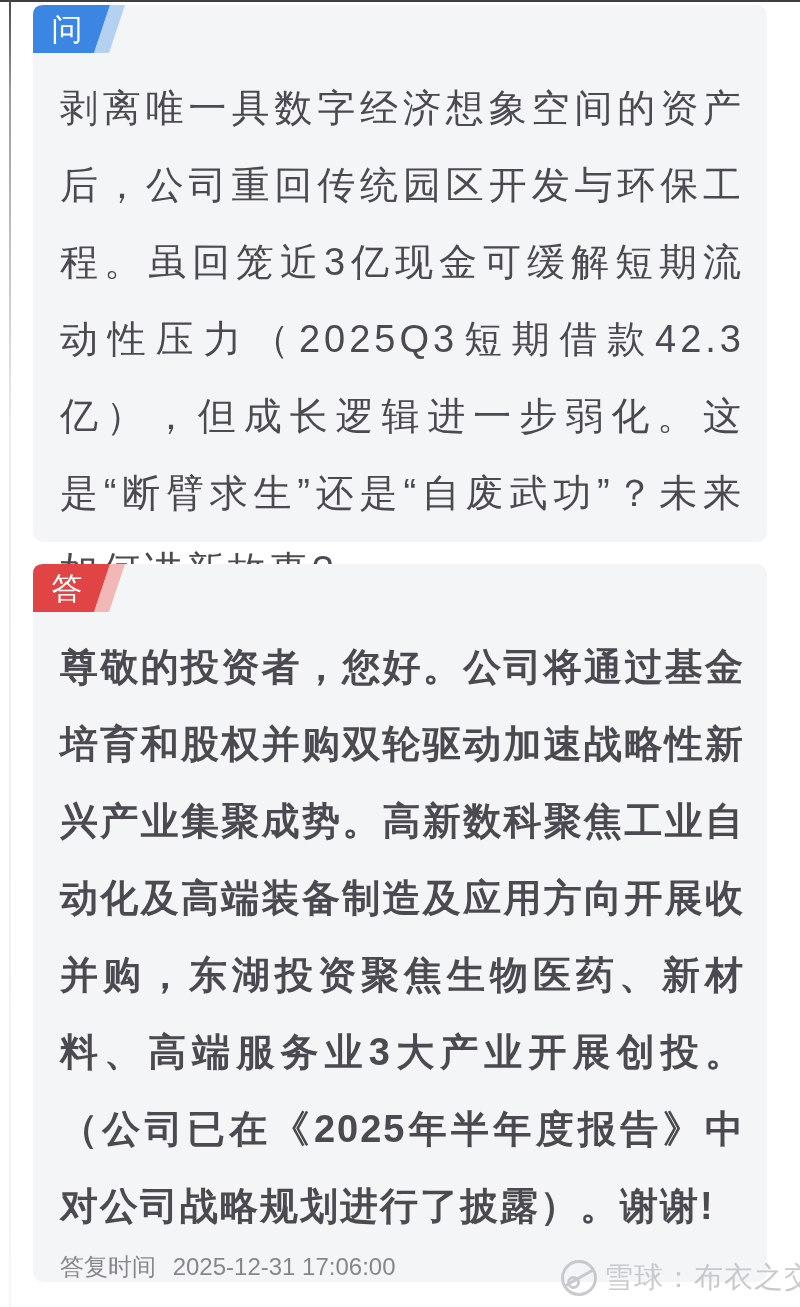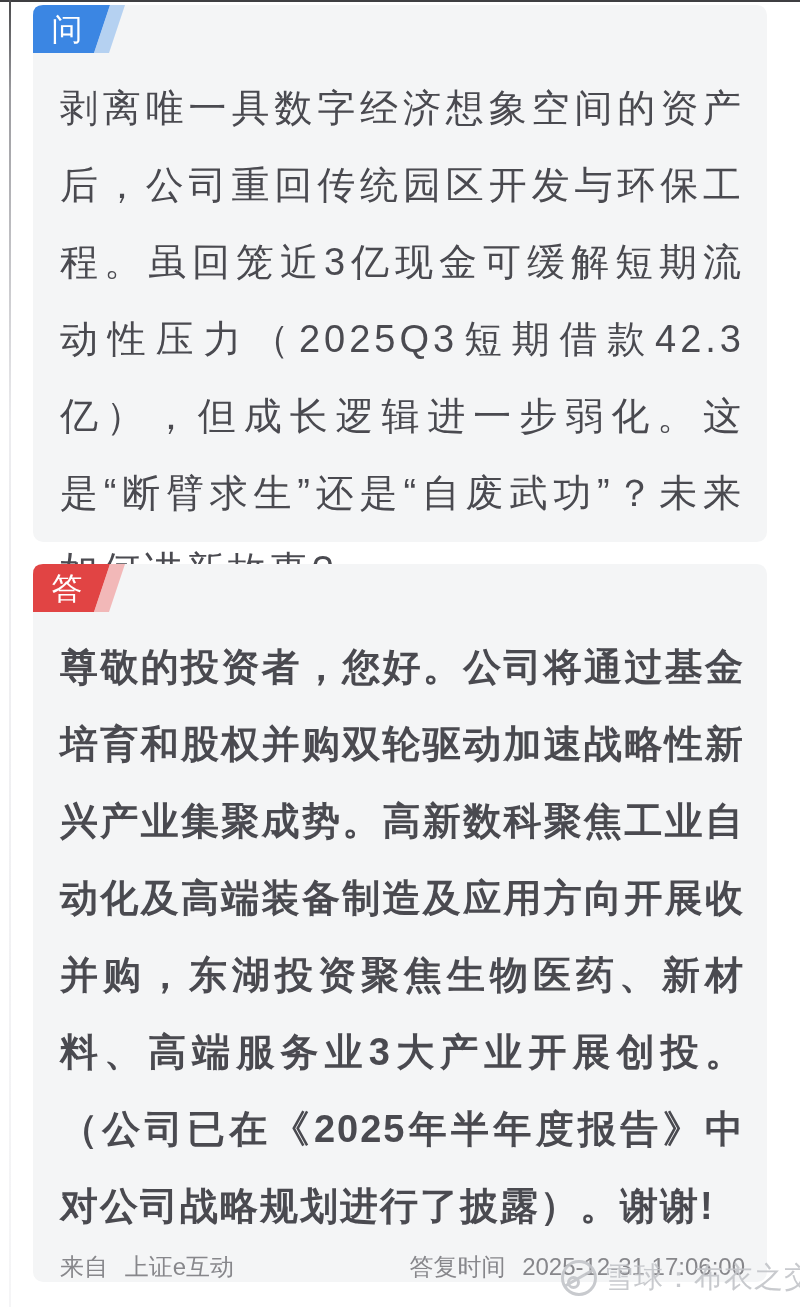--- a/index.html
+++ b/index.html
@@ -125,24 +125,20 @@
     <div class="badge">
       <svg width="93" height="48" viewBox="0 0 93 48">
         <path d="M10 0 L77 0 L61 48 L0 48 L0 10 Q0 0 10 0 Z" fill="#e14444"></path>
         <path d="M77 0 L92 0 L76 48 L61 48 Z" fill-opacity="0.6" fill="#f09090"></path>
       </svg>
       <span class="badge-label">答</span>
     </div>
     <p class="body-text">尊敬的投资者，您好。公司将通过基金培育和股权并购双轮驱动加速战略性新兴产业集聚成势。高新数科聚焦工业自动化及高端装备制造及应用方向开展收并购，东湖投资聚焦生物医药、新材料、高端服务业3大产业开展创投。（公司已在《2025年半年度报告》中对公司战略规划进行了披露）。谢谢!</p>
 
     <div class="answer-footer">
-      <div class="footer-source">
-        <span class="src-prefix">来自</span>
-        <span class="src-name">上证e互动</span>
-      </div>
       <div class="footer-time">
         <span class="time-label">答复时间</span>
         <span class="time-value">2025-12-31 17:06:00</span>
       </div>
     </div>
   </section>
 
   <div class="watermark">
     <svg width="38" height="38" viewBox="0 0 38 38">
       <circle cx="19" cy="19" r="16.5" fill="none" stroke="#c3c5c9" stroke-width="3"></circle>

